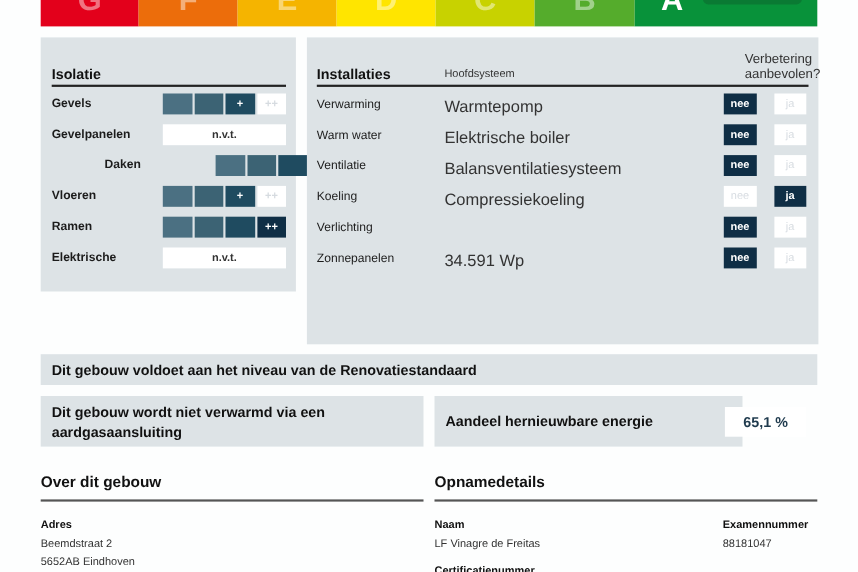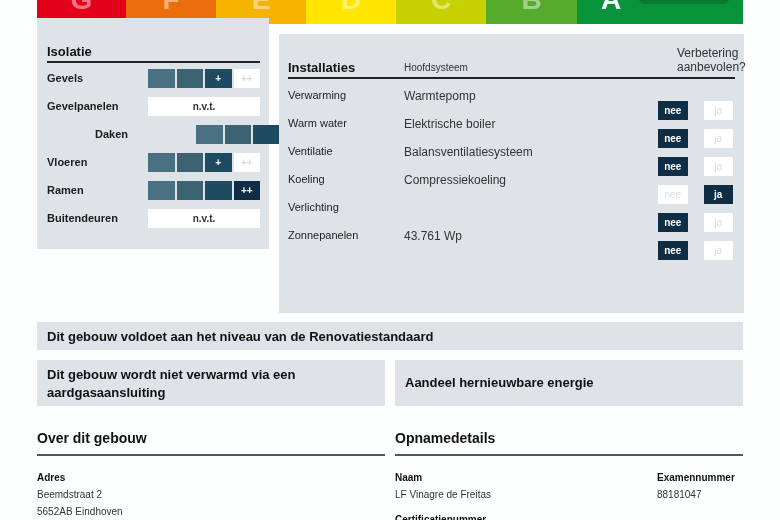--- a/index.html
+++ b/index.html
@@ -8,21 +8,21 @@
 
   
   .label-strip { position: absolute; left: 37px; top: 0; width: 706px; height: 24px; display: flex; }
   .label-seg { height: 24px; position: relative; overflow: hidden; }
   .label-seg .letter { position: absolute; left: 50%; top: -14px; transform: translateX(-50%); font-weight: bold; font-size: 28px; color: rgba(255,255,255,0.45); line-height: 28px; }
   .label-seg.active .letter { color: #ffffff; left: 24px; transform: none; }
   .label-seg .marker { position: absolute; left: 62px; top: -6px; width: 90px; height: 10px; border-radius: 5px; background: #0a7a33; }
 
   
   .panel { position: absolute; background: #dde3e6; }
-  #isolatie-panel { left: 37px; top: 18px; width: 232px; height: 231px; }
+  #isolatie-panel { left: 37px; top: 34px; width: 232px; height: 231px; }
   #install-panel { left: 279px; top: 34px; width: 465px; height: 279px; }
 
   .sec-title { font-weight: bold; font-size: 13px; color: #111; }
   .rule { position: absolute; height: 2px; background: #222; }
 
   .iso-title { position: absolute; left: 10px; top: 26px; }
   .iso-rule { left: 10px; top: 43px; width: 213px; }
   .iso-row { position: absolute; left: 10px; height: 20px; width: 213px; }
   .iso-row .lbl { position: absolute; left: 0; top: 3px; font-size: 11px; font-weight: bold; color: #1c1c1c; }
   .iso-bar { position: absolute; left: 101px; top: 0; width: 112px; height: 19px; display: flex; gap: 2px; }
@@ -33,33 +33,33 @@
   .seg.s4 { background: #0f2e45; }
   .seg.empty { background: #ffffff; color: #d6dbe0; }
   .iso-nvt { position: absolute; left: 101px; top: 0; width: 112px; height: 19px; background: #ffffff; font-size: 10px; font-weight: bold; text-align: center; line-height: 19px; color: #333; }
 
   .ins-title { position: absolute; left: 9px; top: 26px; }
   .ins-colhead { position: absolute; left: 125px; top: 28px; font-size: 10px; color: #333; }
   .ins-verb { position: absolute; left: 398px; top: 12px; font-size: 12px; color: #333; line-height: 14px; width: 80px; }
   .ins-rule { left: 9px; top: 43px; width: 447px; }
   .ins-row { position: absolute; left: 9px; width: 447px; height: 20px; }
   .ins-row .lbl { position: absolute; left: 0; top: 4px; font-size: 11px; font-weight: normal; color: #1c1c1c; }
-  .ins-row .val { position: absolute; left: 116px; top: 4px; font-size: 12px; color: #333; white-space: nowrap; }
-  .toggle { position: absolute; left: 370px; top: 16px; width: 75px; height: 19px; display: flex; gap: 16px; }
+  .ins-row .val { position: absolute; left: 116px; top: 4px; font-size: 15px; color: #333; white-space: nowrap; }
+  .toggle { position: absolute; left: 370px; top: 0; width: 75px; height: 19px; display: flex; gap: 16px; }
   .toggle .opt { flex: 1; height: 19px; font-size: 10px; font-weight: bold; text-align: center; line-height: 19px; }
   .opt.on { background: #0f2e45; color: #ffffff; }
   .opt.off { background: #ffffff; color: #d8dde2; font-weight: normal; }
 
   
   .bar { position: absolute; background: #dde3e6; }
   #renovatie-bar { left: 37px; top: 322px; width: 706px; height: 28px; }
   #renovatie-bar span { position: absolute; left: 10px; top: 7px; font-size: 13px; font-weight: bold; color: #111; }
   #gas-bar { left: 37px; top: 360px; width: 348px; height: 46px; }
   #gas-bar span { position: absolute; left: 10px; top: 6px; width: 320px; font-size: 13px; font-weight: bold; color: #111; line-height: 18px; }
-  #renew-bar { left: 395px; top: 360px; width: 348px; height: 46px; }
+  #renew-bar { left: 395px; top: 360px; width: 280px; height: 46px; }
   #renew-bar .lbl { position: absolute; left: 10px; top: 15px; font-size: 13px; font-weight: bold; color: #111; }
   #renew-bar .box { position: absolute; left: 264px; top: 10px; width: 74px; height: 27px; background: #ffffff; text-align: center; line-height: 27px; font-size: 13px; font-weight: bold; color: #1f3a4d; }
 
   
   .sub-title { position: absolute; font-size: 14px; font-weight: bold; color: #111; }
   .sub-rule { position: absolute; height: 2px; background: #555; }
   .field-lbl { position: absolute; font-size: 10px; font-weight: bold; color: #111; }
   .field-val { position: absolute; font-size: 10px; color: #333; }
 </style>
 </head>
@@ -128,21 +128,21 @@
       <div class="iso-row" style="top: 163px; text-align: center;">
         <span class="lbl">Ramen</span>
         <div class="iso-bar">
           <span class="seg s1"></span>
           <span class="seg s2"></span>
           <span class="seg s3"></span>
           <span class="seg s4">++</span>
         </div>
       </div>
       <div class="iso-row" style="top: 191px;">
-        <span class="lbl">Buitendeuren</span>
+        <span class="lbl">Elektrische</span>
         <div class="iso-nvt">n.v.t.</div>
       </div>
     </div>
 </div>
 
 <div class="panel" id="install-panel">
   <div class="sec-title ins-title">Installaties</div>
   <div class="ins-colhead">Hoofdsysteem</div>
   <div class="ins-verb">
     <div>Verbetering</div>
@@ -184,37 +184,38 @@
       </div>
       <div class="ins-row" style="top: 163px;">
         <span class="lbl">Verlichting</span>
         <div class="toggle">
           <span class="opt on">nee</span>
           <span class="opt off">ja</span>
         </div>
       </div>
       <div class="ins-row" style="top: 191px;">
         <span class="lbl">Zonnepanelen</span>
-        <span class="val">43.761 Wp</span>
+        <span class="val">34.591 Wp</span>
         <div class="toggle">
           <span class="opt on">nee</span>
           <span class="opt off">ja</span>
         </div>
       </div>
     </div>
 </div>
 
 <div class="bar" id="renovatie-bar">
   <span>Dit gebouw voldoet aan het niveau van de Renovatiestandaard</span>
 </div>
 <div class="bar" id="gas-bar">
   <span>Dit gebouw wordt niet verwarmd via een aardgasaansluiting</span>
 </div>
 <div class="bar" id="renew-bar">
   <span class="lbl">Aandeel hernieuwbare energie</span>
+  <span class="box">65,1 %</span>
 </div>
 
 <div class="sub-title" style="left:37px; top:430px;">Over dit gebouw</div>
 <div class="sub-rule" style="left:37px; top:454px; width:348px;"></div>
 <div class="field-lbl" style="left:37px; top:472px;">Adres</div>
 <div class="field-val" style="left:37px; top:489px;">Beemdstraat 2</div>
 <div class="field-val" style="left:37px; top:506px;text-align:center;">5652AB Eindhoven</div>
 
 <div class="sub-title" style="left:395px; top:430px;">Opnamedetails</div>
 <div class="sub-rule" style="left:395px; top:454px; width:348px;"></div>

